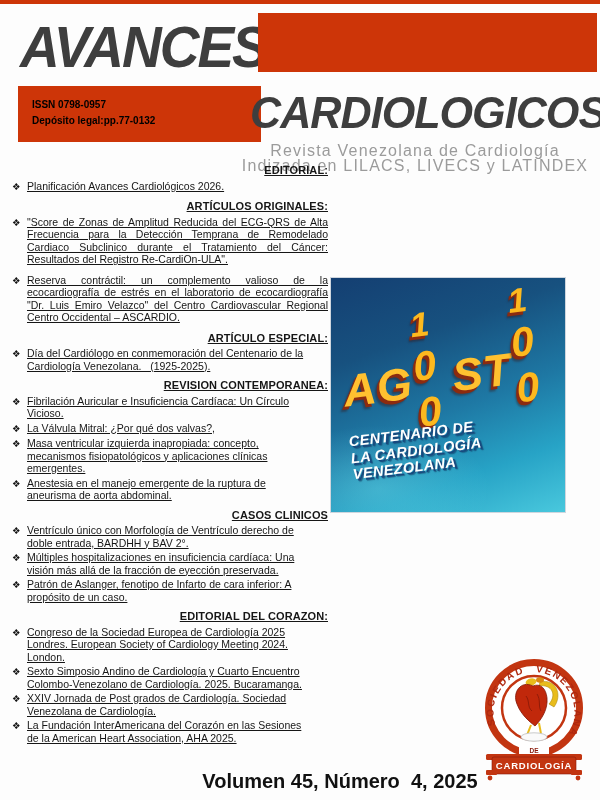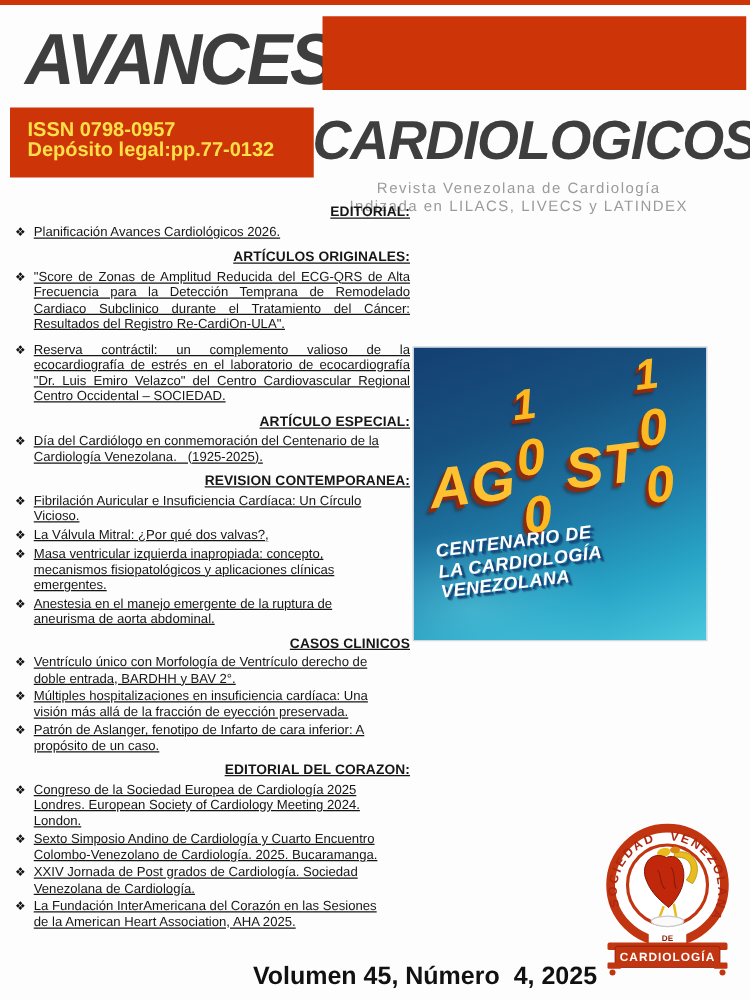--- a/index.html
+++ b/index.html
@@ -11,30 +11,30 @@
   .page { position:absolute; inset:0; width:600px; height:800px; background:#fdfdfd; }
 
   
   .topstrip { position:absolute; left:0; top:0; width:600px; height:4px; background:#cd3508; }
   .title1 {
     position:absolute; left:20px; top:6px; width:240px; height:78px;
     font-size:55px; font-weight:800; font-style:italic; color:#3e3e3e;
     line-height:78px; letter-spacing:-2px; transform:scaleY(1.05); transform-origin:top left;
   }
   .redbox-top { position:absolute; left:258px; top:13px; width:339px; height:59px; background:#cd3508; }
-  .redbox-issn { position:absolute; left:8px; top:86px; width:243px; height:56px; background:#cd3508;
-    color:#fde047; font-weight:bold; font-size:16px; padding:11px 0 0 14px; line-height:16px; }
+  .redbox-issn { position:absolute; left:18px; top:86px; width:243px; height:56px; background:#cd3508;
+    color:#000000; font-weight:bold; font-size:10px; padding:11px 0 0 14px; line-height:16px; }
   .title2 {
     position:absolute; left:250px; top:84px; width:348px; height:58px;
     font-size:44px; font-weight:800; font-style:italic; color:#3e3e3e;
     line-height:58px; letter-spacing:-1px; text-align:center; transform:scaleX(0.98); transform-origin:center left;
   }
   .subtitle {
     position:absolute; left:240px; top:143px; width:350px; text-align:center;
-    color:#9b9b9b; font-size:12px; line-height:15px; letter-spacing:1.2px;
+    color:#9b9b9b; font-size:16px; line-height:15px; letter-spacing:1.2px;
   }
 
   
   .toc { position:absolute; left:12px; top:164px; width:316px; color:#161616; }
   .sec { margin-bottom:7px; }
   .sec-head {
     font-size:11px; font-weight:bold; text-decoration:underline;
     line-height:12.5px; margin-bottom:3px; letter-spacing:0.1px;text-align:right;
   }
   .toc-item { display:flex; font-size:10.5px; line-height:12.5px; margin-bottom:2px; padding-right:16px; }
@@ -113,21 +113,21 @@
     </div>
 
     <div class="sec sec-just">
       <div class="sec-head">ARTÍCULOS ORIGINALES:</div>
       <div class="toc-item">
         <span class="blt">❖</span>
         <span class="itx">"Score de Zonas de Amplitud Reducida del ECG-QRS de Alta Frecuencia para la Detección Temprana de Remodelado Cardiaco Subclinico durante el Tratamiento del Cáncer: Resultados del Registro Re-CardiOn-ULA".</span>
       </div>
       <div class="toc-item">
         <span class="blt">❖</span>
-        <span class="itx">Reserva contráctil: un complemento valioso de la ecocardiografía de estrés en el laboratorio de ecocardiografía "Dr. Luis Emiro Velazco" del Centro Cardiovascular Regional Centro Occidental – SOCIEDAD.</span>
+        <span class="itx">Reserva contráctil: un complemento valioso de la ecocardiografía de estrés en el laboratorio de ecocardiografía "Dr. Luis Emiro Velazco" del Centro Cardiovascular Regional Centro Occidental – ASCARDIO.</span>
       </div>
     </div>
 
     <div class="sec">
       <div class="sec-head">ARTÍCULO ESPECIAL:</div>
       <div class="toc-item">
         <span class="blt">❖</span>
         <span class="itx">Día del Cardiólogo en conmemoración del Centenario de la Cardiología Venezolana. &nbsp;&nbsp;(1925-2025).</span>
       </div>
     </div>

